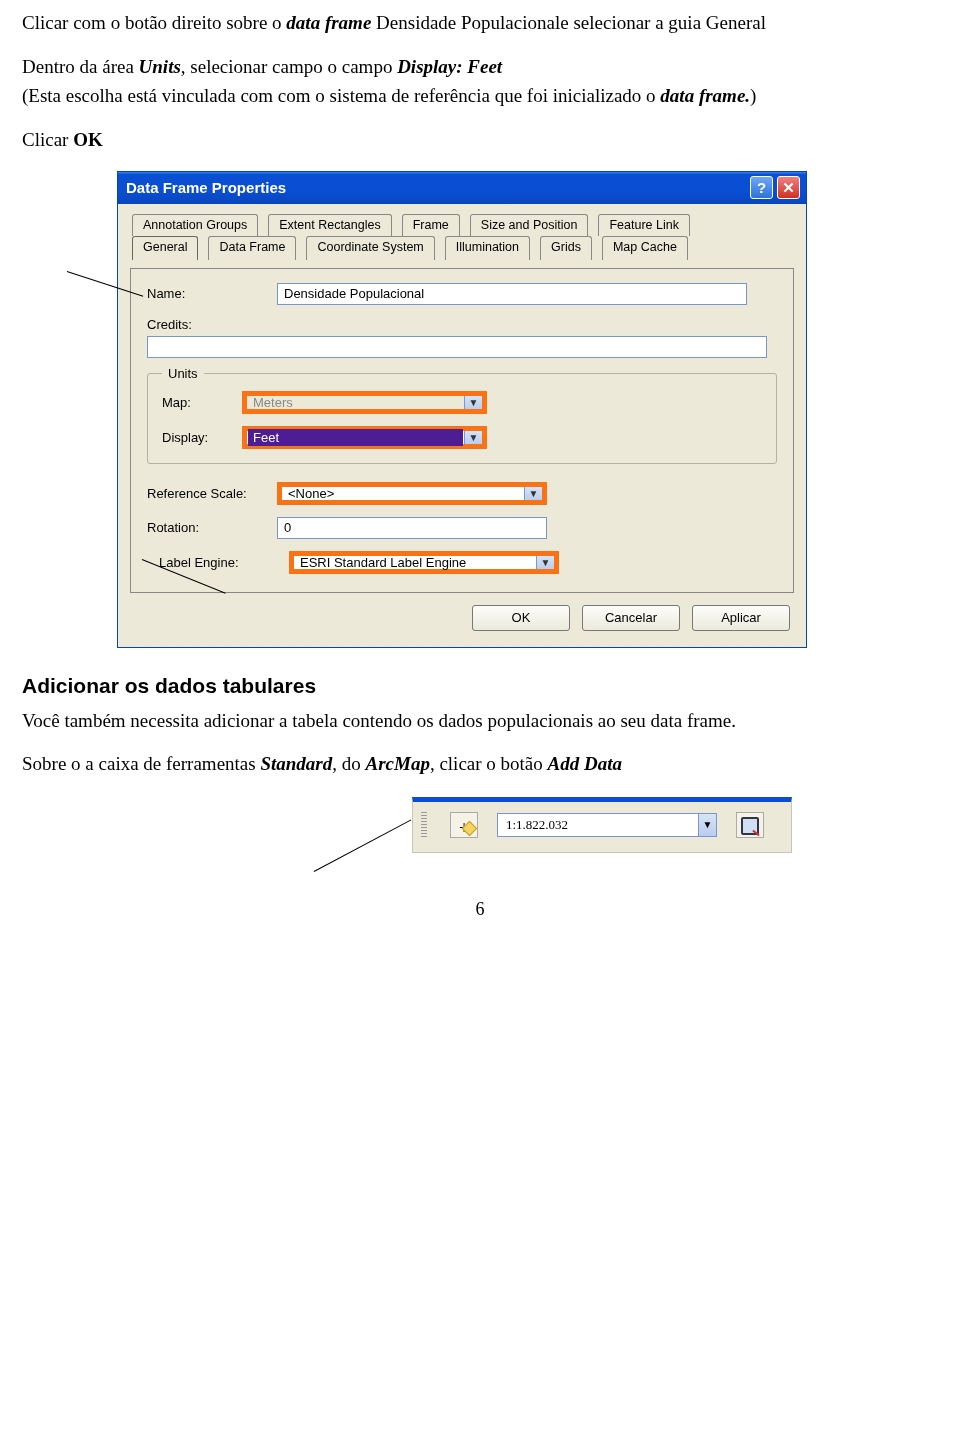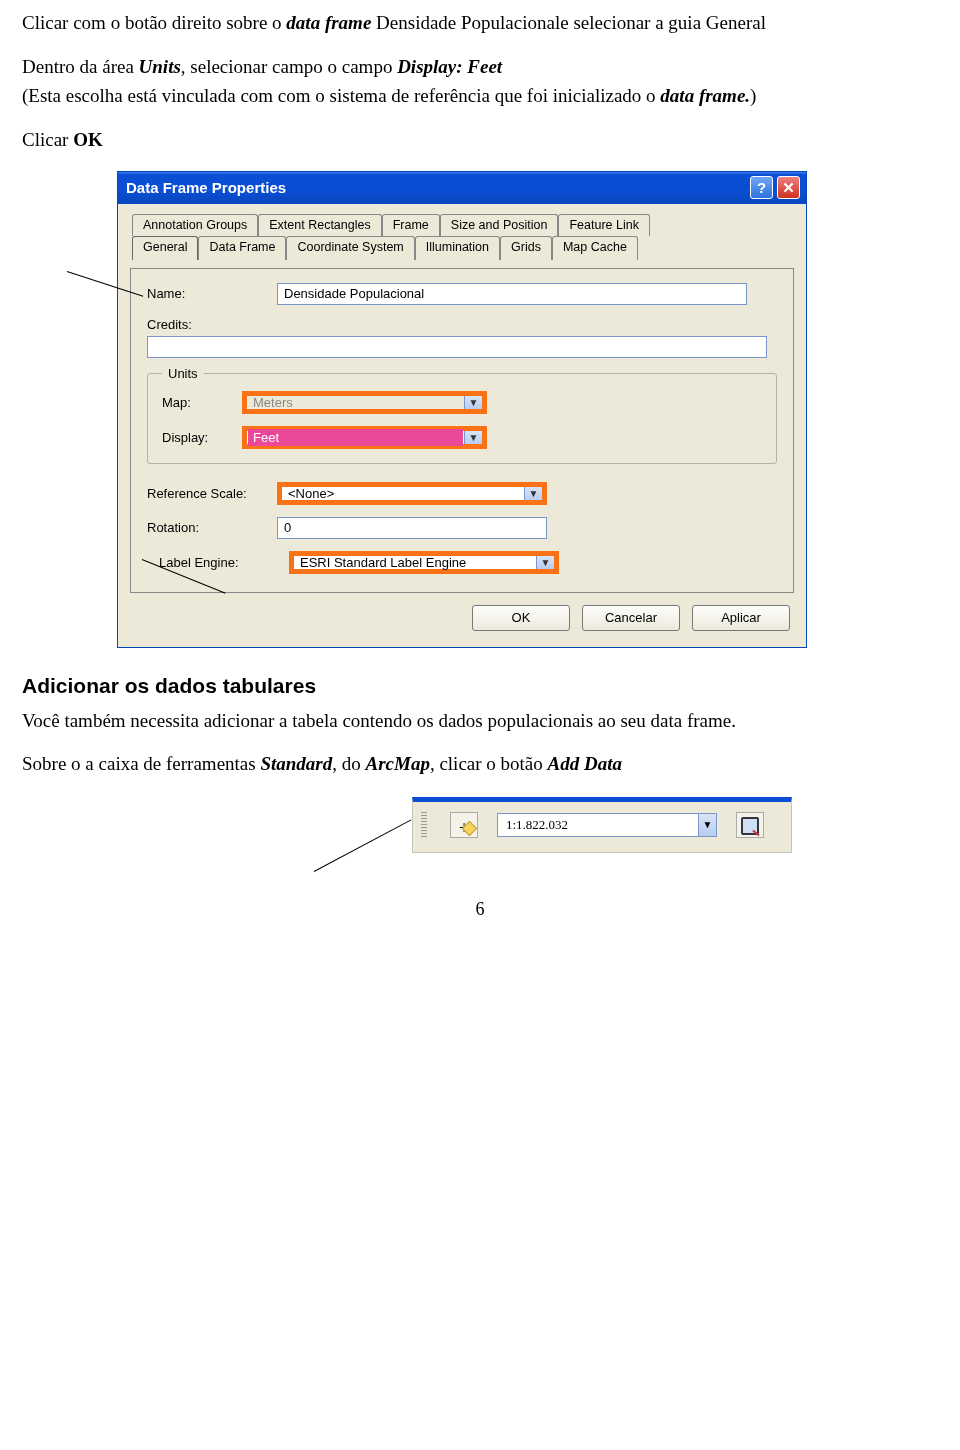--- a/index.html
+++ b/index.html
@@ -70,21 +70,21 @@
 
   .dialog-body {
     padding: 10px 12px 14px 12px;
     background: #ece9d8;
   }
 
   
   .tabrows { position: relative; height: 48px; margin-bottom: 6px; }
   .tabrow {
     display: flex;
-    gap: 0;
+    gap: 10px;
     position: absolute;
     left: 2px; right: 16px;
   }
   .tabrow.row1 { top: 0; z-index: 1; }
   .tabrow.row2 { top: 22px; z-index: 2; }
   .tab {
     background: #ece9d8;
     border: 1px solid #888;
     border-bottom: none;
     border-radius: 3px 3px 0 0;
@@ -165,21 +165,21 @@
   .combo .val { padding: 0 6px; }
   .combo .dd {
     width: 18px; height: 100%;
     background: linear-gradient(#d7e4f5,#b8cdf0);
     border-left: 1px solid #7a96cc;
     display: flex; align-items: center; justify-content: center;
     font-size: 10px; color: #333;
   }
   .combo.disabled { background: #ece9d8; color: #888; }
   .combo.selected .val {
-    background: #ec4899; color: #fff; flex:1; margin:1px;
+    background: #4c1d95; color: #fff; flex:1; margin:1px;
     padding: 1px 5px;
   }
   .combo.w260 { width: 245px; }
   .combo.w270 { width: 270px; }
   .num-input {
     width: 270px; height: 22px; border:1px solid #7a96cc; background:#fff;
     padding: 2px 6px; font-size:13px;
   }
 
   .dlg-buttons {

